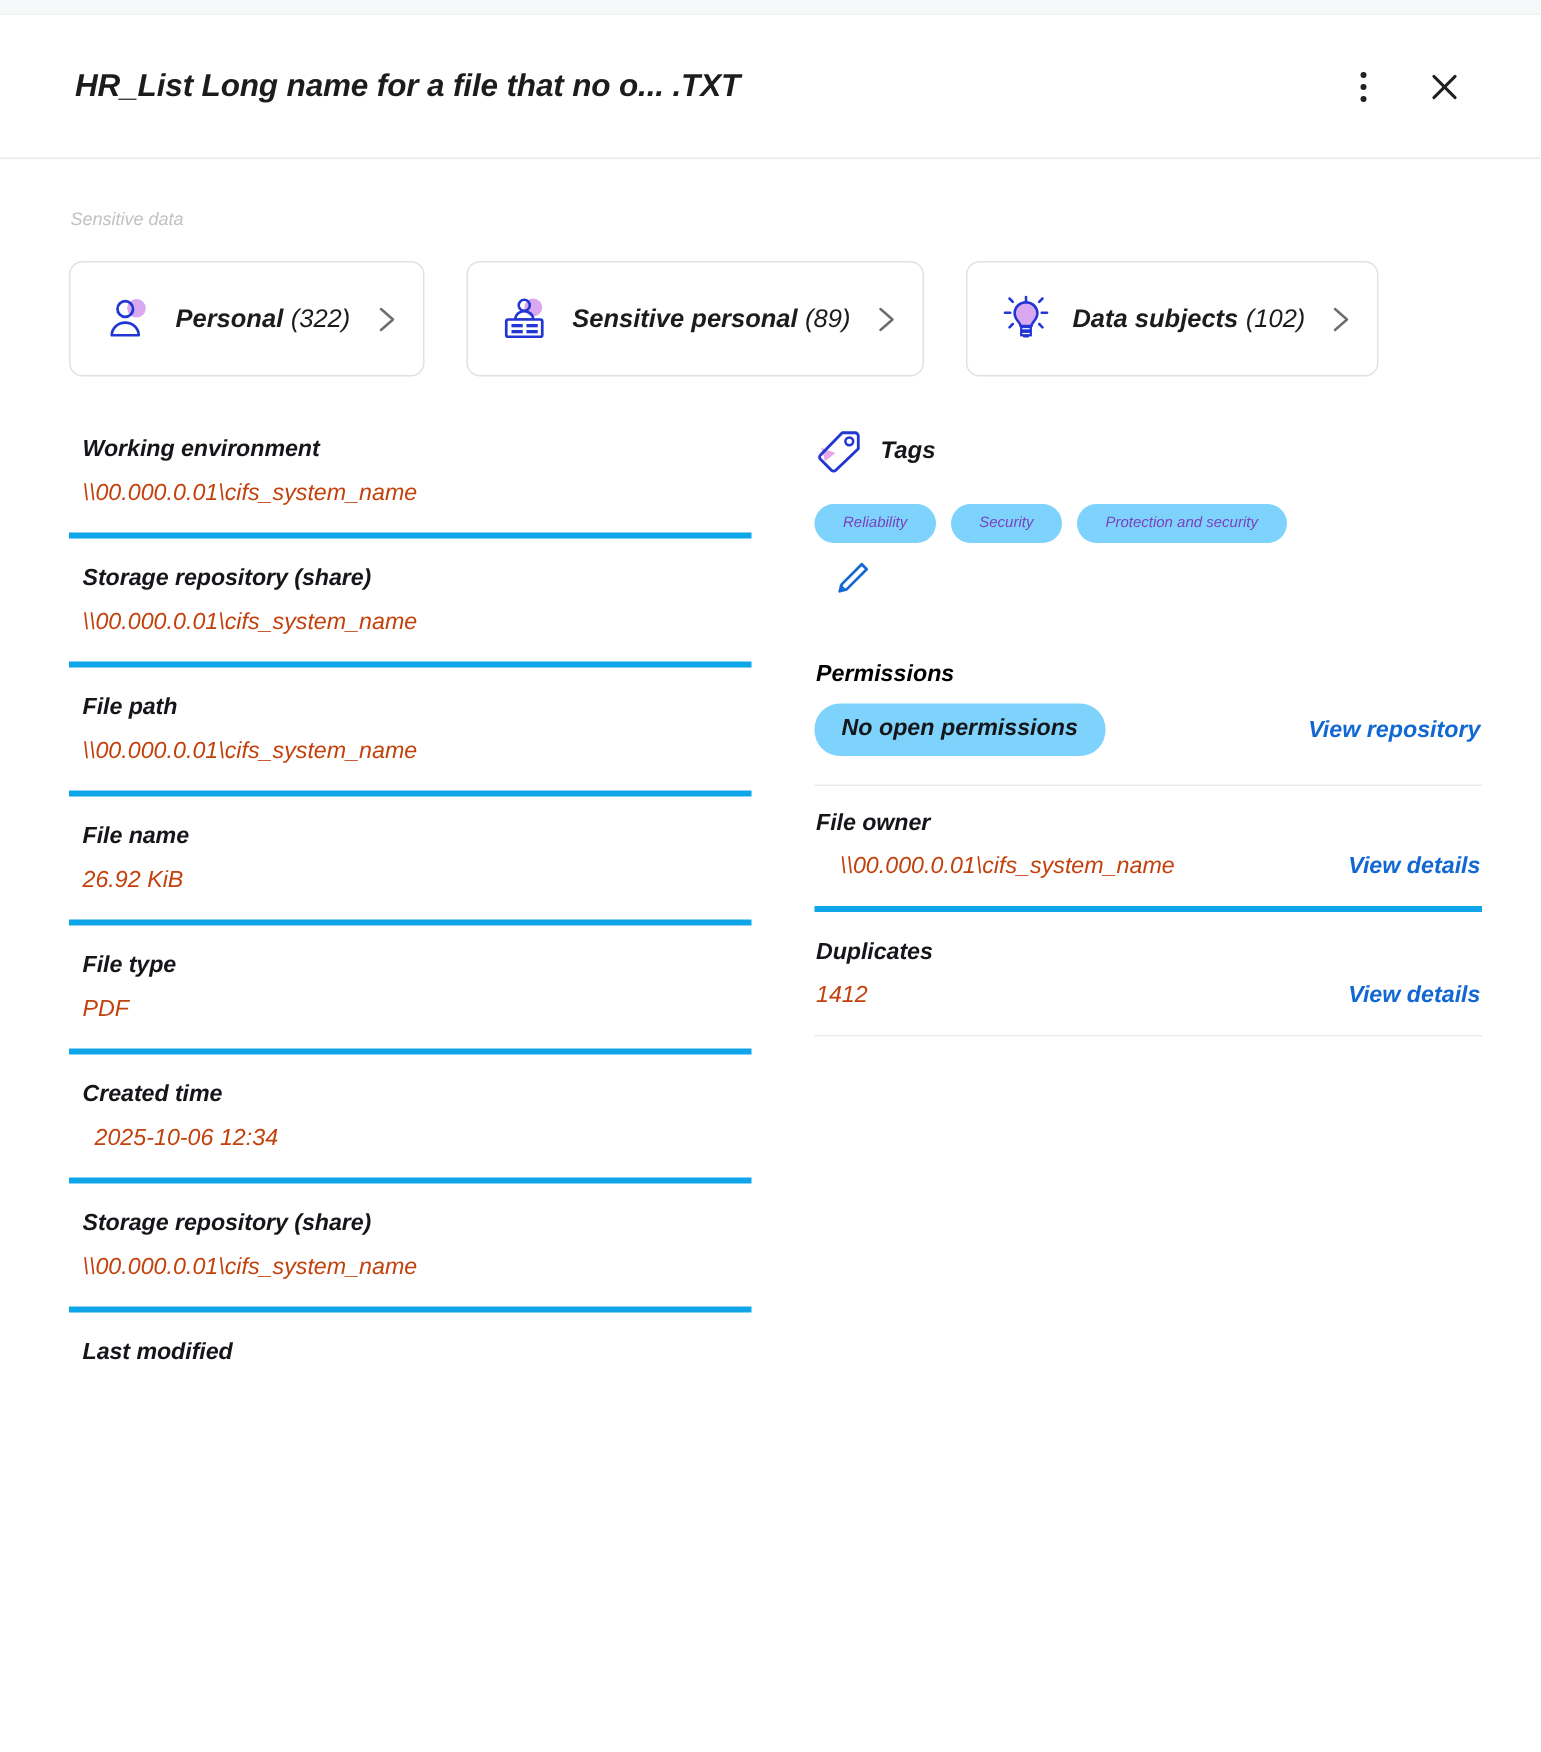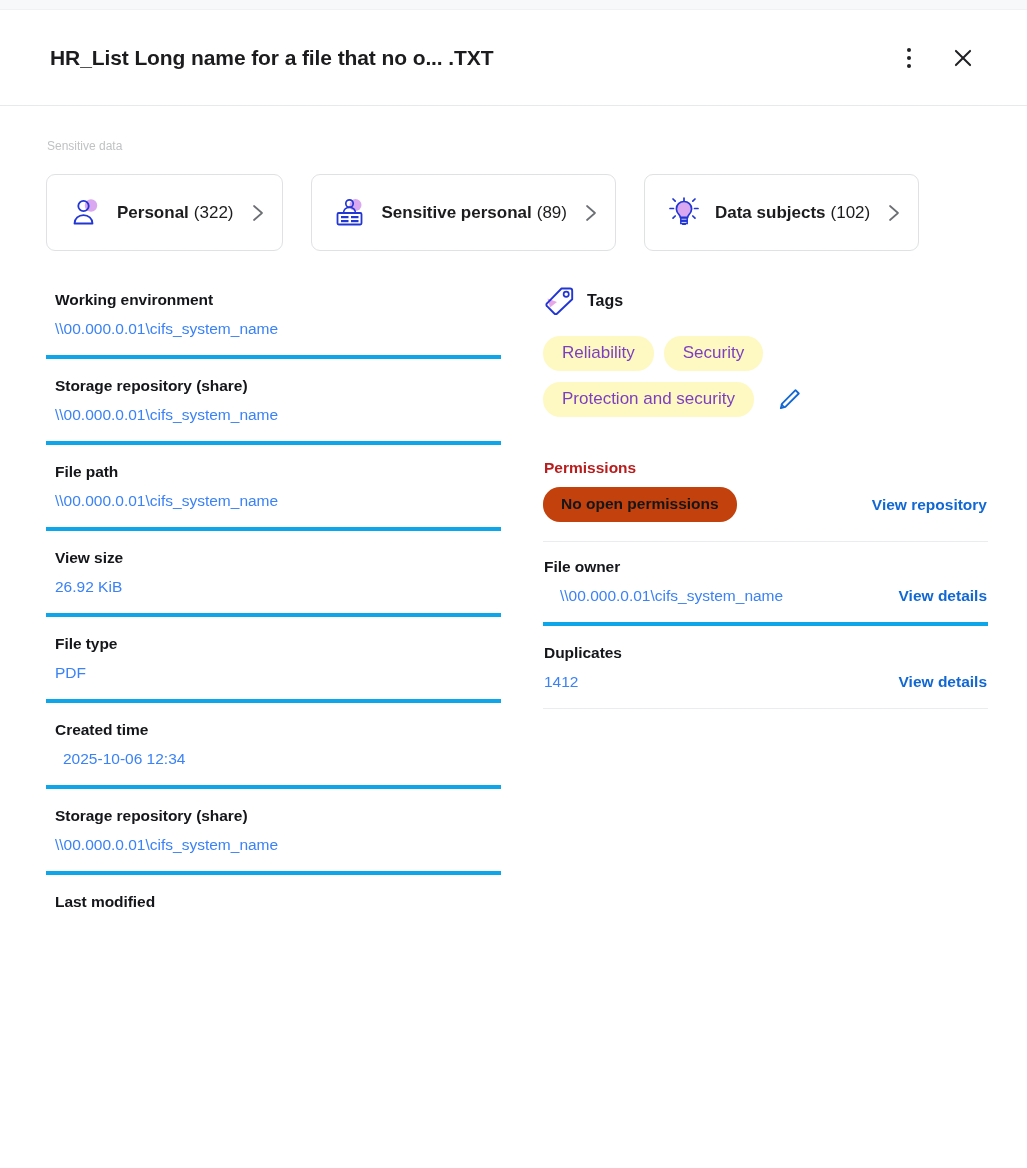--- a/index.html
+++ b/index.html
@@ -2,21 +2,21 @@
 <html><head>
 <meta charset="utf-8">
 <style>
   * { box-sizing: border-box; margin: 0; padding: 0; }
   html, body {
     width: 1027px; height: 1168px;
     background: #ffffff;
     font-family: "Liberation Sans", sans-serif;
     overflow: hidden;
   }
-  .page { position: relative; width: 1027px; height: 1168px; background:#fff; }
+  .page { position: relative; width: 1027px; height: 1168px; background:#fff;font-style:italic; }
 
   
   .top-strip {
     height: 10px; background: #f7f8f9;
     border-bottom: 1px solid #f0f1f2;
   }
   .header {
     height: 96px;
     display: flex; align-items: center;
     padding: 0 44px 0 50px;
@@ -74,54 +74,54 @@
   .col-gap   { width: 42px; flex: 0 0 42px; }
   .col-right { width: 445px; flex: 0 0 445px; }
 
   .m-row { padding-top: 18px; padding-bottom: 17px; }
   .m-row + .m-row { border-top: 4px solid #0ea5e9; }
   .m-label {
     font-size: 15.5px; font-weight: 700; color: #15161a;
     padding-left: 9px; letter-spacing: -0.05px;
   }
   .m-value {
-    font-size: 15.5px; font-weight: 400; color: #3b82f6;
+    font-size: 15.5px; font-weight: 400; color: #c2410c;
     padding-left: 9px; margin-top: 11px;
   }
   .m-value.indent { padding-left: 17px; }
 
   .row-flex { display: flex; align-items: baseline; justify-content: space-between; }
   .link {
     font-size: 15.5px; font-weight: 700; color: #1268d3;
     cursor: pointer; white-space: nowrap; padding-right: 1px;
   }
 
   
   .tags-head { display: flex; align-items: center; gap: 12px; padding-top: 12px; }
   .tags-head .t-ico { width: 32px; height: 32px; flex: 0 0 32px; }
   .tags-title { font-size: 16px; font-weight: 700; color: #15161a; }
   .tag-wrap {
     display: flex; flex-wrap: wrap; gap: 11px 10px;
     margin-top: 19px; align-items: center; max-width: 320px;
   }
   .pill {
-    background: #fef9c3; color: #7b3fbf;
-    font-size: 17px; border-radius: 17px;
+    background: #7dd3fc; color: #7b3fbf;
+    font-size: 10px; border-radius: 17px;
     padding: 7px 19px 8px; white-space: nowrap; cursor: pointer;
   }
   .edit-ico { width: 26px; height: 26px; flex: 0 0 26px; cursor: pointer; margin-left: 12px; }
 
   .perm-block { margin-top: 42px; }
-  .perm-label { font-size: 15.5px; font-weight: 700; color: #b91c1c; padding-left: 1px; }
+  .perm-label { font-size: 15.5px; font-weight: 700; color: #000000; padding-left: 1px; }
   .perm-line {
     display: flex; align-items: center; justify-content: space-between;
     margin-top: 10px;
   }
   .badge-green {
-    background: #c2410c; color: #15161a;
+    background: #7dd3fc; color: #15161a;
     font-size: 15.5px; font-weight: 700;
     border-radius: 17px; padding: 8px 18px 9px; white-space: nowrap;
   }
   .perm-sep { border-top: 1px solid #ebecee; margin-top: 19px; }
 </style>
 </head>
 <body>
 
 <div class="page">
 
@@ -229,21 +229,21 @@
           <div class="m-label">Storage repository (share)</div>
           <div class="m-value">\\00.000.0.01\cifs_system_name</div>
         </div>
 
         <div class="m-row">
           <div class="m-label">File path</div>
           <div class="m-value">\\00.000.0.01\cifs_system_name</div>
         </div>
 
         <div class="m-row">
-          <div class="m-label">View size</div>
+          <div class="m-label">File name</div>
           <div class="m-value">26.92 KiB</div>
         </div>
 
         <div class="m-row">
           <div class="m-label">File type</div>
           <div class="m-value">PDF</div>
         </div>
 
         <div class="m-row">
           <div class="m-label">Created time</div>

